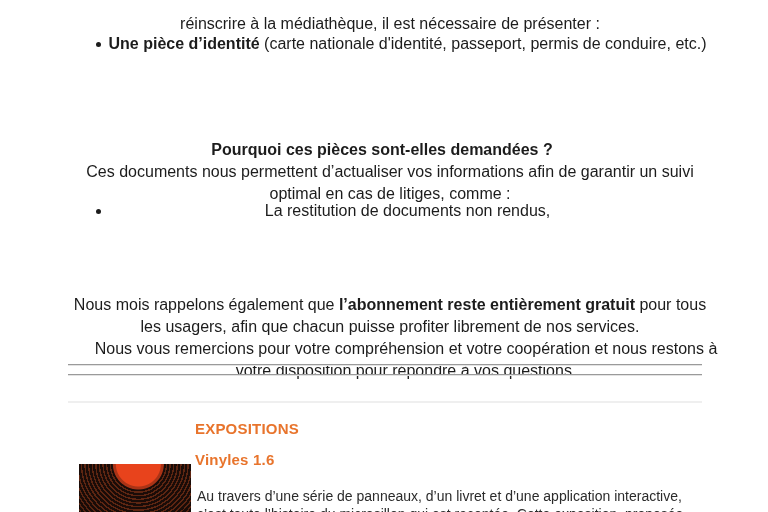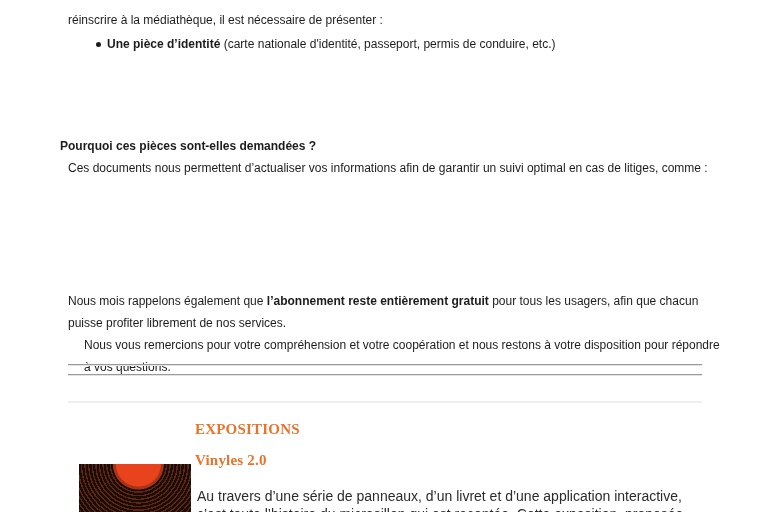--- a/index.html
+++ b/index.html
@@ -4,21 +4,21 @@
 <style>
   html,body{margin:0;padding:0;}
   body{
     width:768px;height:512px;overflow:hidden;position:relative;
     background:#ffffff;
     font-family:"Liberation Sans", sans-serif;
     color:#1c1c1c;
     -webkit-font-smoothing:antialiased;
   }
   .abs{position:absolute;}
-  .txt{font-size:12px;line-height:22px;}
+  .txt{font-size:16px;line-height:22px;text-align:center;}
   b{font-weight:bold;}
 
   #intro{left:68px;top:-3px;width:644px;}
 
   ul.blist{list-style:none;margin:0;padding:0;}
   ul.blist li{position:relative;padding-left:39px;}
   ul.blist li::before{
     content:"";position:absolute;left:28px;top:9px;
     width:5px;height:5px;border-radius:50%;background:#1c1c1c;
   }
@@ -32,21 +32,21 @@
 
   .rule{left:68px;width:634px;height:0;border:0;
         border-top:1px solid #9a9a9a;border-bottom:1px solid #e3e3e3;margin:0;}
   #rule-top{top:364px;}
   #rule-bottom{top:374px;}
   .rule-faint{left:68px;width:634px;height:0;border:0;
         border-top:2px solid #efefef;margin:0;}
   #rule-section{top:401px;}
 
   .orange-h{color:#E8742C;font-weight:bold;font-size:15px;line-height:20px;
-            letter-spacing:.2px;font-family:Liberation Serif, serif;}
+            letter-spacing:.2px;}
   #expositions-heading{left:195px;top:404px;}
   #vinyles-heading{left:195px;top:435px;}
 
   #vinyl-img{
     left:79px;top:464px;width:112px;height:48px;
     background:
       radial-gradient(circle at 53% 0px, #e8431c 22px, #aa3316 23px 25px, rgba(23,11,7,0) 26px),
       radial-gradient(ellipse 150px 110px at 53% 0px, rgba(0,0,0,0) 45%, rgba(0,0,0,0.55) 95%),
       repeating-radial-gradient(circle at 53% 0px, #1a0c08 0 2.2px, #5e2612 2.2px 3.6px);
     background-color:#1a0c08;
@@ -66,31 +66,32 @@
     <li>
       <b>Une pièce d’identité</b><span> (carte nationale d'identité, passeport, permis de conduire, etc.)</span>
     </li>
   </ul>
 
   <p id="why-heading" class="abs txt">Pourquoi ces pièces sont-elles demandées ?</p>
 
   <p id="why-intro" class="abs txt">Ces documents nous permettent d’actualiser vos informations afin de garantir un suivi optimal en cas de litiges, comme :</p>
 
   <ul id="reasons-list" class="abs txt blist">
+    <li>La restitution de documents non rendus,</li>
   </ul>
 
   <p id="reminder" class="abs txt"><span>Nous mois rappelons également que </span><b>l’abonnement reste entièrement gratuit</b><span> pour tous les usagers, afin que chacun puisse profiter librement de nos services.</span></p>
 
   <p id="thanks" class="abs txt">Nous vous remercions pour votre compréhension et votre coopération et nous restons à votre disposition pour répondre à vos questions.</p>
 
   <hr id="rule-top" class="abs rule">
   <hr id="rule-bottom" class="abs rule">
   <hr id="rule-section" class="abs rule-faint">
 
   <p id="expositions-heading" class="abs orange-h">EXPOSITIONS</p>
 
-  <p id="vinyles-heading" class="abs orange-h">Vinyles 2.0</p>
+  <p id="vinyles-heading" class="abs orange-h">Vinyles 1.6</p>
 
   <div id="vinyl-img" class="abs"></div>
 
   <p id="expo-text" class="abs">Au travers d’une série de panneaux, d’un livret et d’une application interactive, c’est toute l’histoire du microsillon qui est racontée. Cette exposition, proposée</p>
 
 </div>
 
 </body></html>

